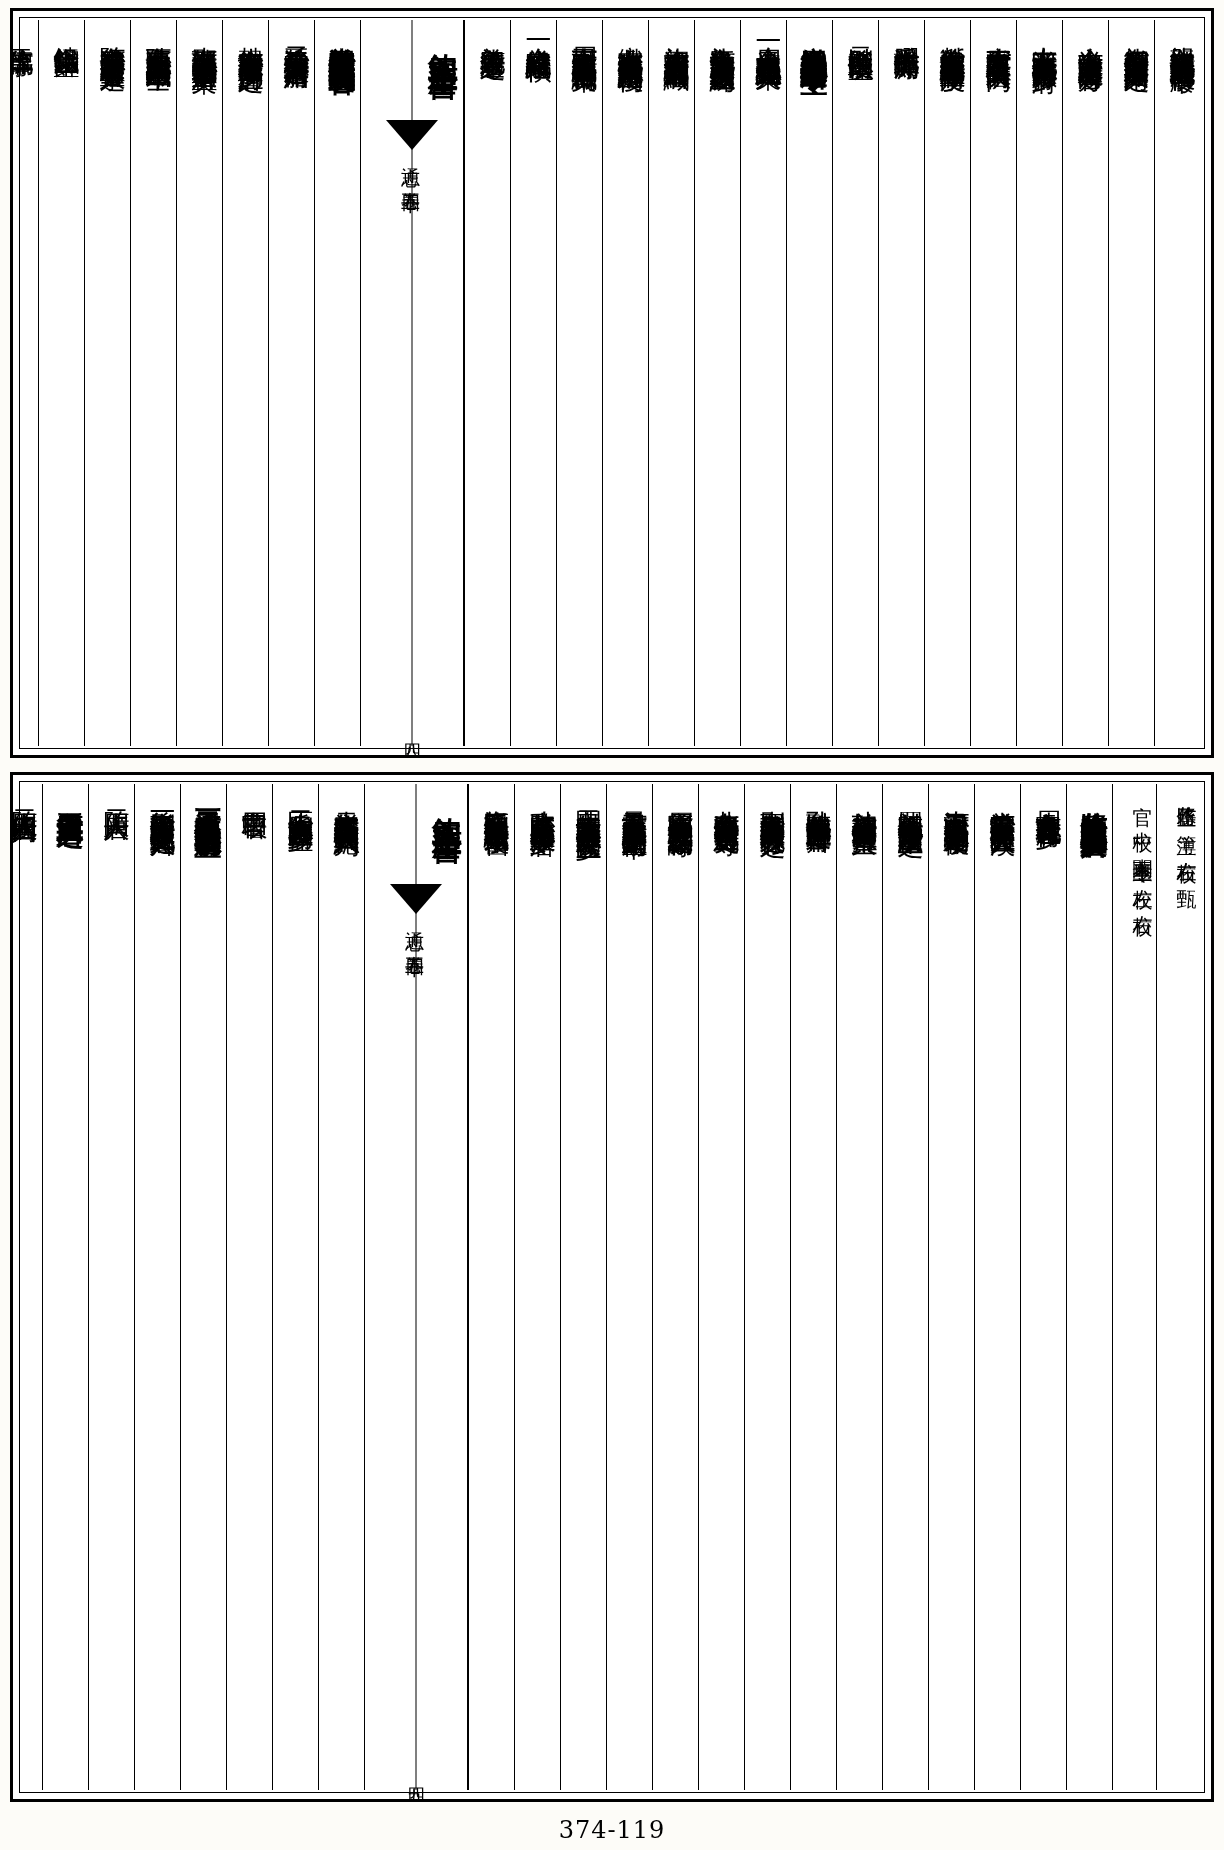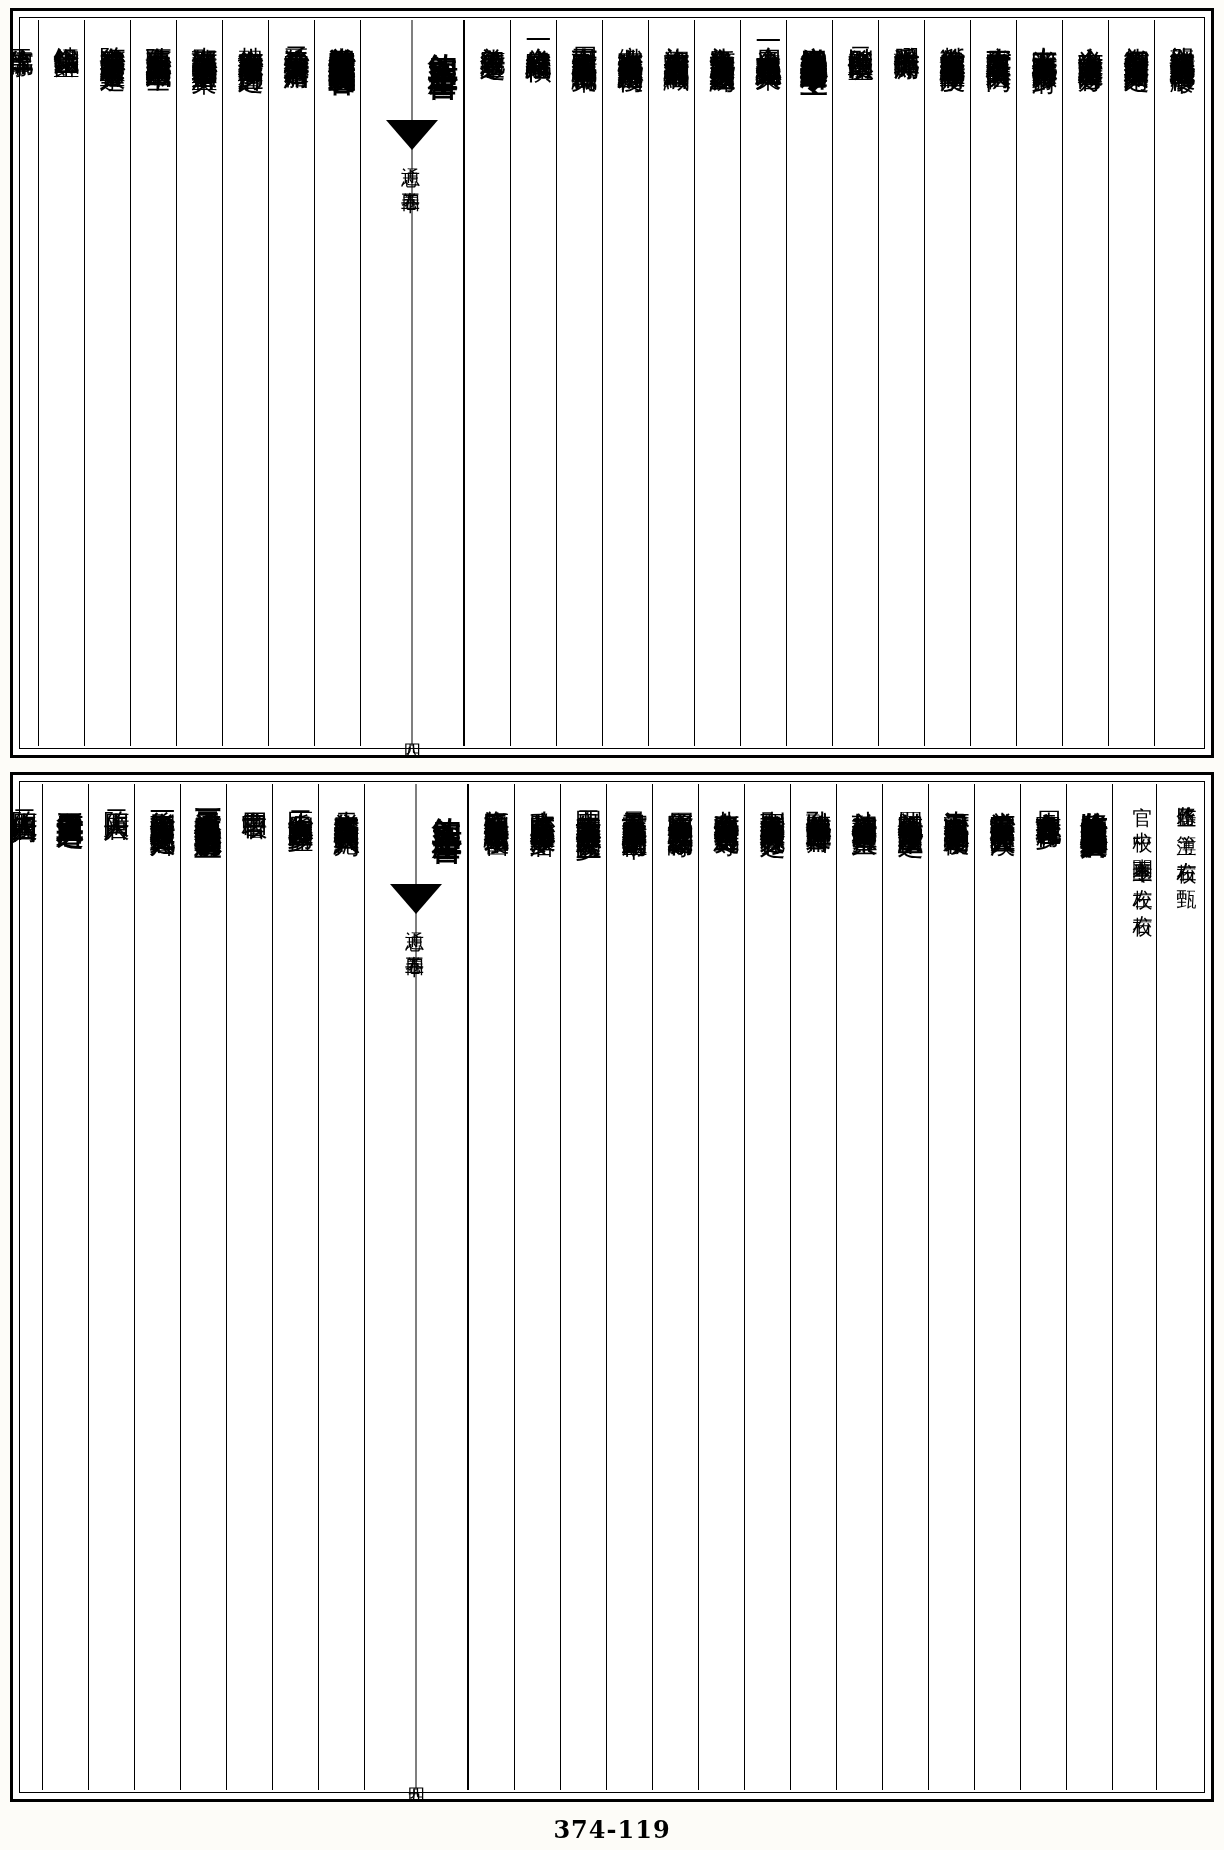--- a/index.html
+++ b/index.html
@@ -102,21 +102,21 @@
     bottom:16px;
     writing-mode:vertical-rl;
     text-orientation:upright;
     font-size:18px;
   }
   .pagefoot{
     position:absolute;
     left:0;right:0;bottom:6px;
     text-align:center;
     font-size:24px;
-    font-weight:bold;
+    font-weight:normal;
     letter-spacing:1px;
   }
 </style>
 </head>
 <body>
 
 <div class="page">
 
   <div class="block top">
     <div class="inner">

